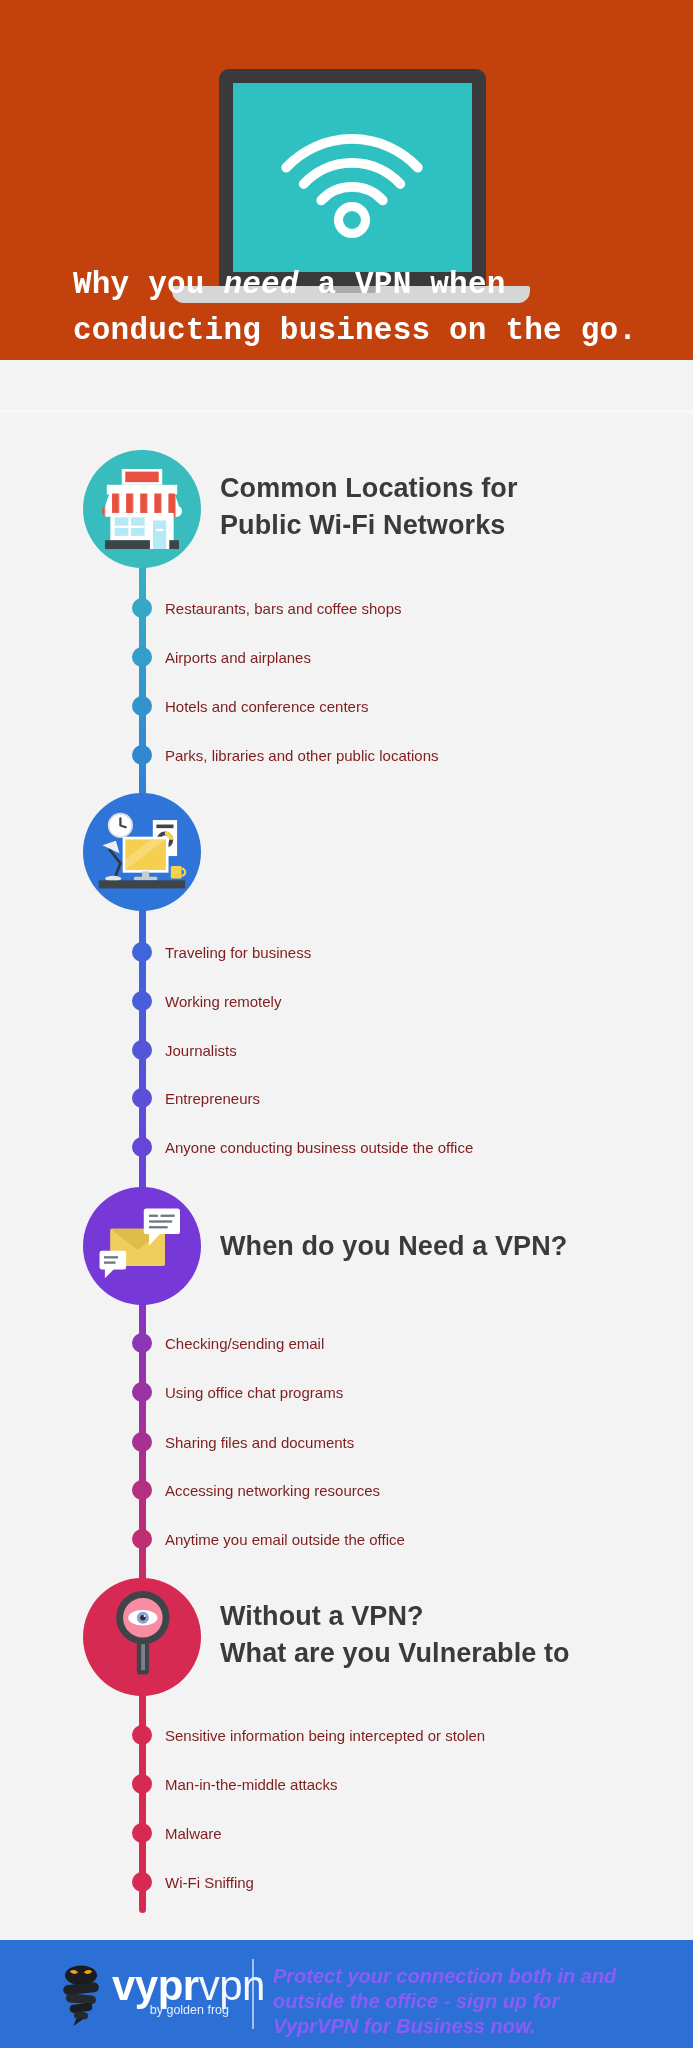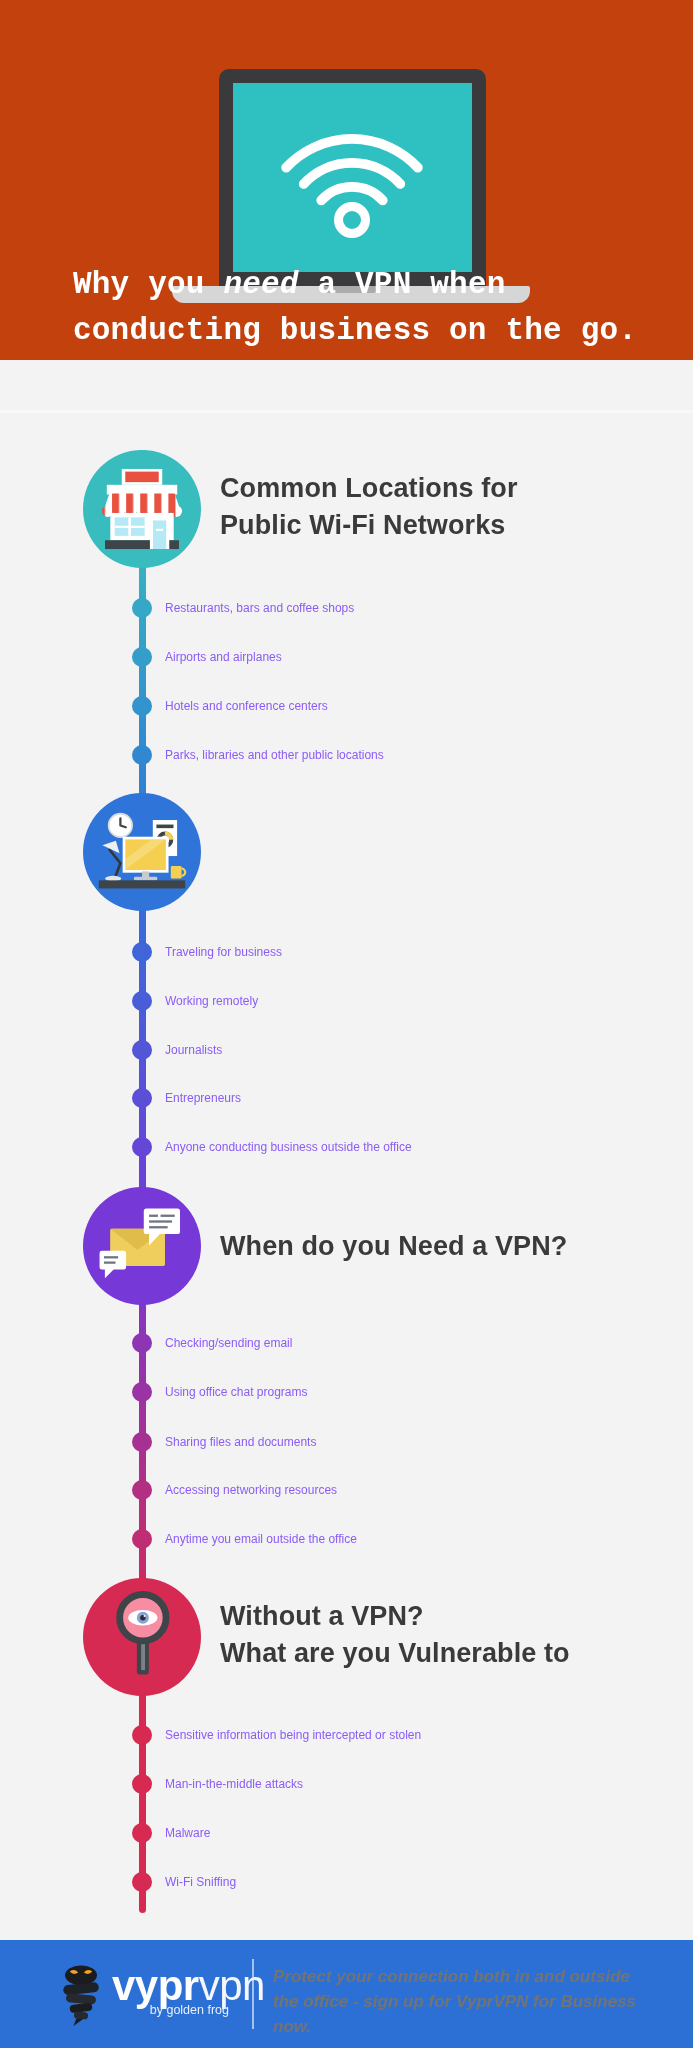--- a/index.html
+++ b/index.html
@@ -36,32 +36,32 @@
   .c1{top:450px;background:#39BCBE;}
   .c2{top:793px;background:#2E74D9;}
   .c3{top:1187px;background:#7638D6;}
   .c4{top:1578px;background:#D72A52;}
   .sec-title{
     position:absolute;left:220px;color:#3A3A3A;
     font-size:27px;font-weight:bold;line-height:37px;letter-spacing:.1px;
   }
   .item{position:absolute;left:132px;height:22px;display:flex;align-items:center;}
   .bullet{width:20px;height:20px;border-radius:50%;flex:0 0 20px;}
-  .item-label{margin-left:13px;color:#8b5cf6;font-size:12px;white-space:nowrap;}
+  .item-label{margin-left:13px;color:#7f1d1d;font-size:15px;white-space:nowrap;}
   
   .band-footer{position:absolute;left:0;top:1940px;width:693px;height:108px;background:#2D70D5;}
   .logo-icon{position:absolute;left:56px;top:1964px;}
   .logo-word{position:absolute;left:112px;top:1968px;width:120px;color:#fff;font-size:42px;line-height:36px;letter-spacing:-0.5px;white-space:nowrap;}
   .logo-word .bold{font-weight:800;}
   .logo-word .light{font-weight:300;opacity:.95;}
   .logo-sub{position:absolute;left:112px;top:2003px;width:117px;text-align:right;color:#E6EEFB;font-size:12.5px;font-weight:400;}
   .footer-divider{position:absolute;left:252px;top:1959px;width:2px;height:70px;background:rgba(230,238,251,.65);}
   .tagline{
     position:absolute;left:273px;top:1964px;width:372px;
-    color:#737373;font-size:17px;font-weight:bold;font-style:italic;line-height:25px;
+    color:#8b5cf6;font-size:20px;font-weight:bold;font-style:italic;line-height:25px;
   }
 </style>
 </head>
 <body>
 
 <div class="page">
 
   <div class="band-header">
     <div class="laptop-frame">
       <div class="laptop-screen">

